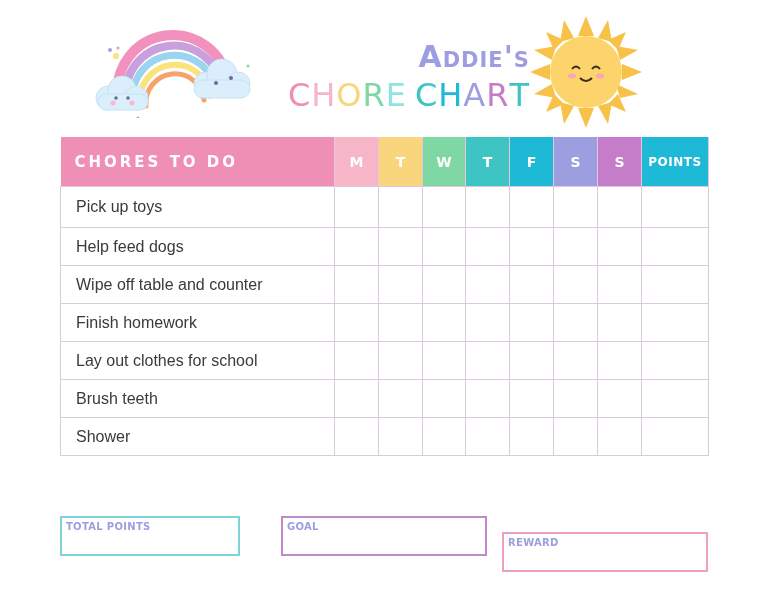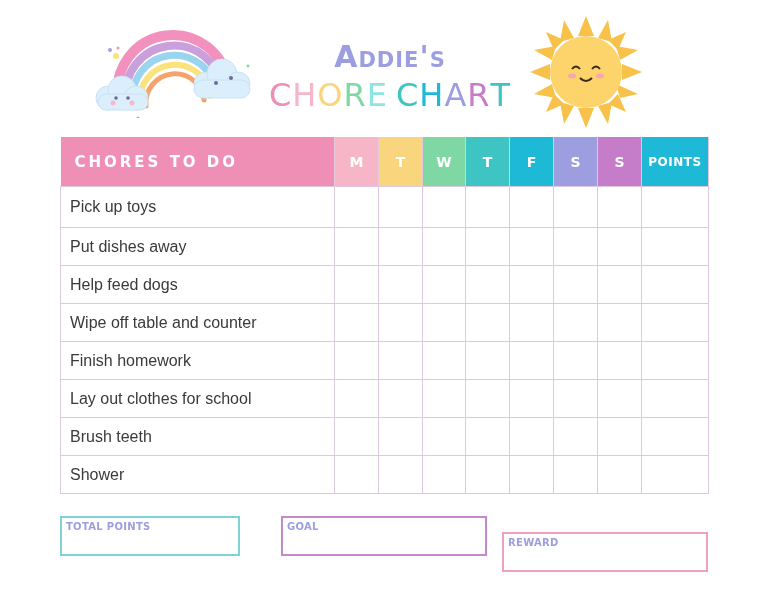--- a/index.html
+++ b/index.html
@@ -1,29 +1,29 @@
 <!DOCTYPE html>
 <html><head>
 <meta charset="utf-8">
 <style>
   html,body{margin:0;padding:0;background:#ffffff;}
   body{width:768px;height:593px;position:relative;overflow:hidden;font-family:"DejaVu Sans","Liberation Sans",sans-serif;}
-  .title-wrap{position:absolute;left:250px;top:40px;width:280px;text-align:center;}
+  .title-wrap{position:absolute;left:250px;top:40px;width:280px;text-align:right;}
   .title-name{font-family:"DejaVu Sans",sans-serif;font-weight:bold;font-size:30px;color:#9c9ee0;letter-spacing:1px;line-height:34px;font-variant:small-caps;}
   .title-main{font-family:"DejaVu Sans",sans-serif;font-weight:normal;font-size:32px;line-height:42px;letter-spacing:1px;white-space:nowrap;}
   .title-main span{display:inline-block;}
   .rainbow{position:absolute;left:88px;top:28px;width:170px;height:90px;}
   .sun{position:absolute;left:528px;top:14px;width:116px;height:116px;}
   table.chart{position:absolute;left:60px;top:137px;border-collapse:collapse;table-layout:fixed;}
   table.chart th{height:49px;padding:0;color:#ffffff;font-family:"DejaVu Sans",sans-serif;font-weight:bold;text-align:center;border-right:1px solid #e6c7dc;}
   table.chart th.chores{background:#ef8fb6;text-align:left;padding-left:14px;font-size:15px;letter-spacing:3px;}
   table.chart th.day{font-size:14px;}
   table.chart th.points{font-size:12px;letter-spacing:0.5px;}
   table.chart td{height:37px;border:1px solid #dcc9df;padding:0;}
-  table.chart td.chore{padding-left:9px;font-family:"Liberation Sans",sans-serif;font-size:16px;color:#3a3a3a;}
+  table.chart td.chore{padding-left:15px;font-family:"Liberation Sans",sans-serif;font-size:16px;color:#3a3a3a;}
   table.chart tr.first td{height:40px;}
   .box{position:absolute;top:516px;height:40px;box-sizing:border-box;border:2px solid;}
   .box .lbl{position:absolute;left:4px;top:3px;font-family:"DejaVu Sans",sans-serif;font-weight:bold;font-size:10px;color:#9c9ee0;letter-spacing:0.3px;}
 </style>
 </head>
 <body>
 
 <svg class="rainbow" viewBox="0 0 170 90">
   <g fill="none" stroke-linecap="round">
     <path d="M30 70 A55 55 0 0 1 140 55" stroke="#f291bd" stroke-width="10"></path>
@@ -118,31 +118,20 @@
         <td></td>
         <td></td>
         <td></td>
         <td></td>
         <td></td>
         <td></td>
         <td></td>
         <td></td>
       </tr>
       <tr>
-        <td class="chore">Put dishes away</td>
-        <td></td>
-        <td></td>
-        <td></td>
-        <td></td>
-        <td></td>
-        <td></td>
-        <td></td>
-        <td></td>
-      </tr>
-      <tr>
         <td class="chore">Help feed dogs</td>
         <td></td>
         <td></td>
         <td></td>
         <td></td>
         <td></td>
         <td></td>
         <td></td>
         <td></td>
       </tr>

